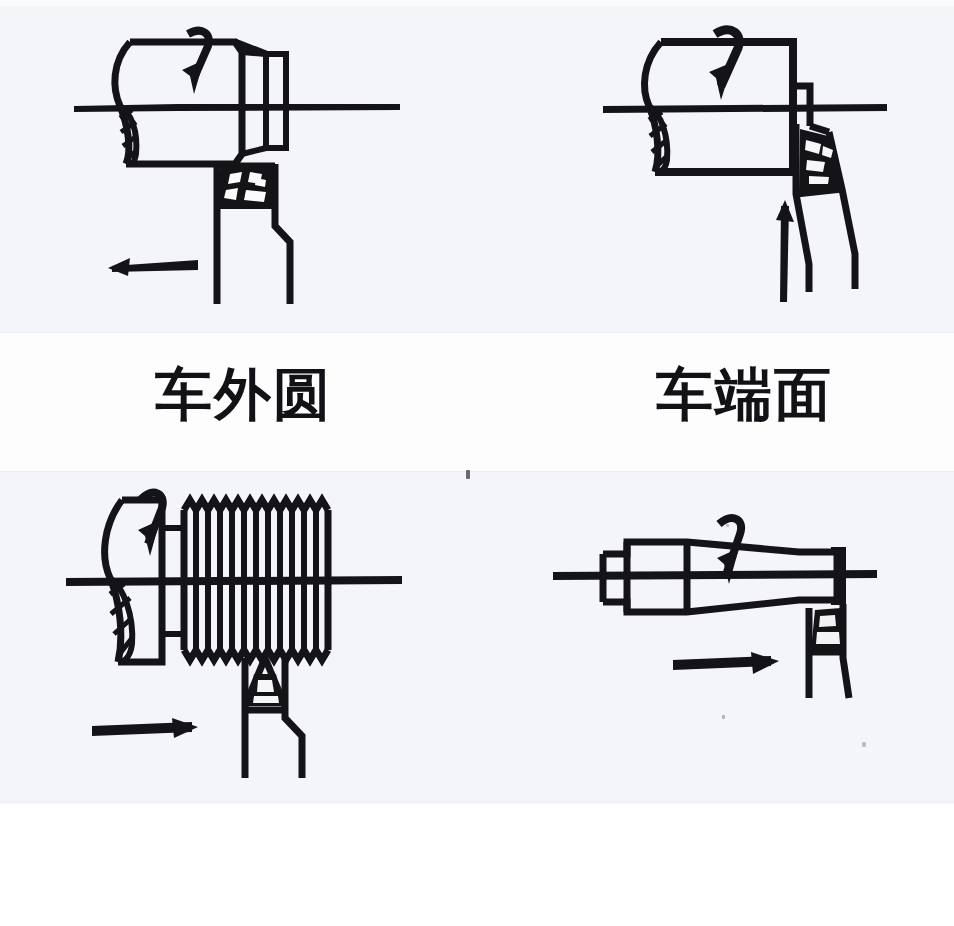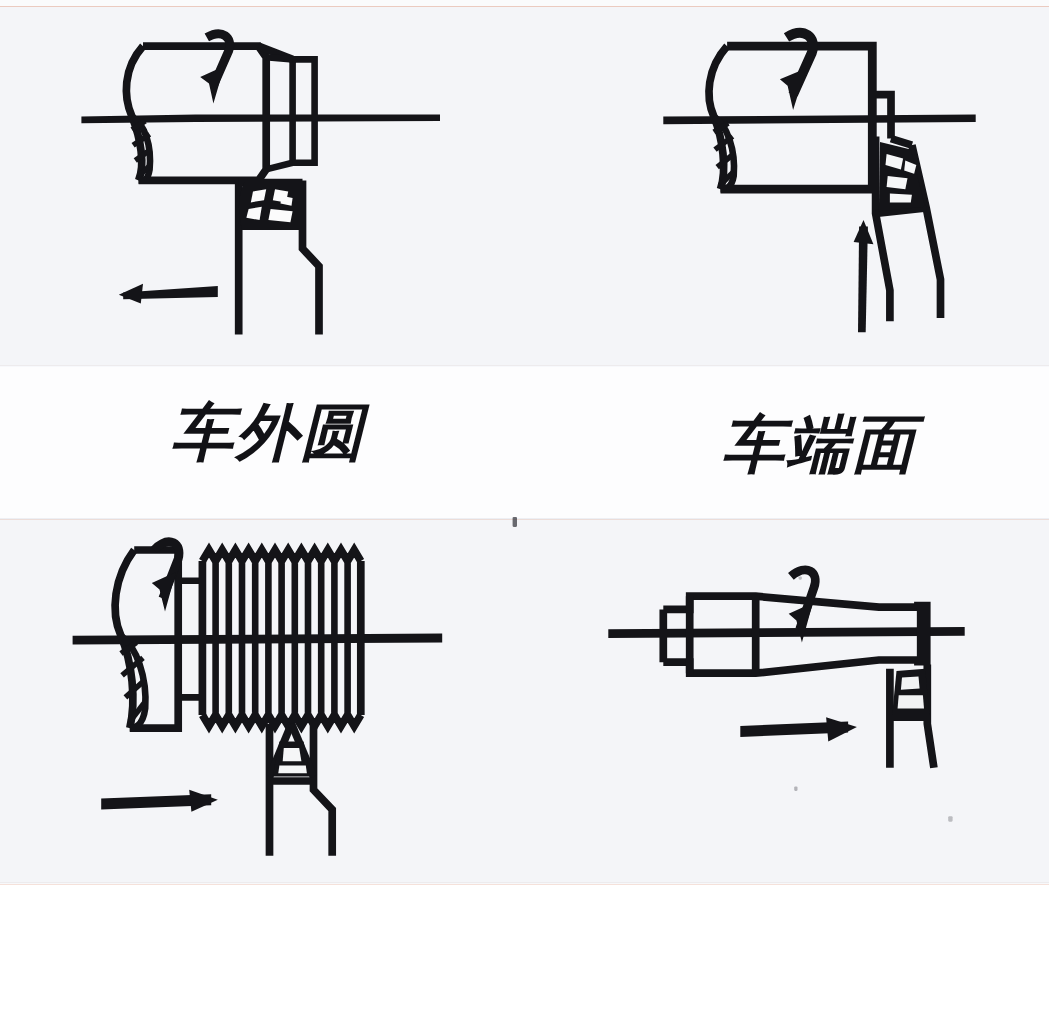--- a/index.html
+++ b/index.html
@@ -4,24 +4,23 @@
 <style>
   html, body {
     margin: 0;
     padding: 0;
     background: #ffffff;
   }
   #page {
     position: relative;
     width: 954px;
     height: 804px;
-    background: #c2410c;
+    background: #4d7c0f;
     overflow: hidden;
     font-family: "Liberation Sans", "DejaVu Sans", sans-serif;
-    font-style: italic;
   }
   
   .band {
     position: absolute;
     left: 0;
     width: 954px;
   }
   .band-top-hairline { top: 0; height: 6px; background: #fafbfc; }
   .band-figs-1 { top: 6px; height: 326px; background: #f4f5f8; }
   .band-labels-1 { top: 332px; height: 140px; background: #fdfdfe; }
@@ -195,21 +194,21 @@
             <path d="M226 132 L236 136 L234 144 L225 141 Z"></path>
           </g>
         </g>
 
         <g>
           <path class="ink-fill" d="M184 192 L192 192 L190 288 L183 288 Z"></path>
           <path class="ink-fill" d="M188 186 L197 208 L179 206 Z"></path>
         </g>
       </svg>
     </div>
-    <div class="caption" style="left:179px;top:366px;margin-top:11px;">车端面</div>
+    <div class="caption" style="left:179px;top:366px;">车端面</div>
   </div>
 
   <div class="cell" style="left:0;top:472px;width:477px;height:330px;">
     <div class="fig" style="left:62px;top:6px;">
       <svg width="380" height="320" viewBox="0 0 380 320">
         <g>
           <path class="ink-fill" d="M4 100 L340 98 L340 106 L4 108 Z"></path>
         </g>
         <g>
           <path class="ink" stroke-width="7" d="M60 22 C42 46 38 78 48 100 C58 124 62 158 56 184"></path>

